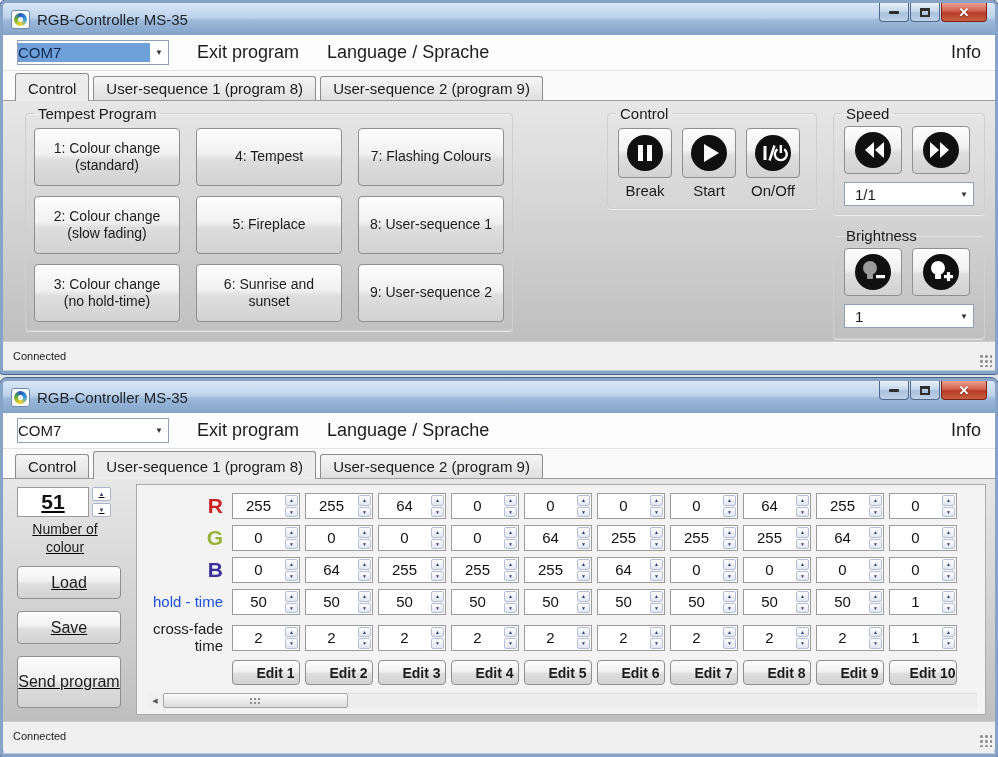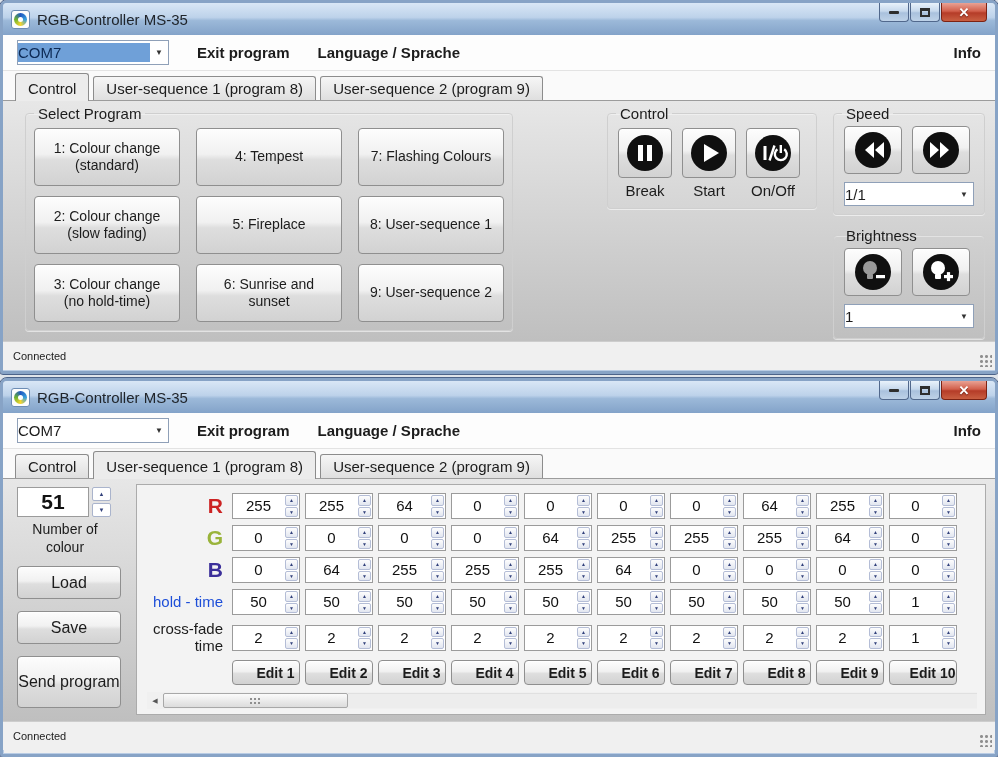--- a/index.html
+++ b/index.html
@@ -29,21 +29,21 @@
   .glyph-max { width:10px; height:9px; border:2px solid #2e2e2e; border-top-width:3px; background:transparent; }
   .glyph-close { color:#fff; font-size:13px; font-weight:bold; line-height:1; text-shadow:0 1px 1px #6e1d10; }
 
   
   .menubar { height:36px; background:#fdfdfd; display:flex; align-items:center; padding:0 14px; gap:28px;
          border-bottom:1px solid #e3e3e3; }
   .combo { width:152px; height:25px; background:#fff; border:1px solid #8fa0b8; display:flex; align-items:center; }
   .combo .val { flex:1; font-size:15px; padding:1px 0; color:#1c1c1c; }
   .combo .val.selected { background:#6fa0d8; color:#0d2a55; }
   .combo .arr , .dd .arr { width:18px; text-align:center; font-size:8px; color:#333; }
-  .menu-item { font-size:15px; font-weight:700; color:#1c1c1c; }
+  .menu-item { font-size:18px; font-weight:400; color:#1c1c1c; }
   .menu-spacer { flex:1; }
 
   
   .tabs { height:29px; background:#fafafa; display:flex; align-items:flex-end; padding-left:12px; position:relative; }
   .tab { font-size:15px; color:#1c1c1c; padding:3px 12px 4px; border:1px solid #8c8c8c; border-bottom:none;
          border-radius:3px 3px 0 0; background:linear-gradient(#f6f6f6,#dfdfdf); margin-right:4px; height:24px; }
   .tab.active { background:#ececec; height:28px; padding-top:6px; position:relative; z-index:3; margin-bottom:-1px; }
 
   
   .content { position:relative; border-top:1px solid #9c9c9c; background:linear-gradient(#e7e7e7,#bfbfbf); }
@@ -62,31 +62,31 @@
          grid-auto-flow:column; gap:10px 16px; padding:6px 8px 10px; }
   .prog-btn { font-size:14px; line-height:1.25; text-align:center; white-space:normal; padding:2px 8px; }
 
   .iconbtn-row { display:flex; gap:10px; padding:6px 10px 2px; }
   .iconbtn { width:54px; height:50px; display:flex; align-items:center; justify-content:center; }
   .iconbtn svg { display:block; }
   .iconlbl-row { display:flex; gap:10px; padding:2px 10px; }
   .iconlbl { width:54px; text-align:center; font-size:15px; color:#1c1c1c; }
 
   .dd { height:24px; background:#fff; border:1px solid #8fa0b8; display:flex; align-items:center; margin:8px 10px 4px; }
-  .dd .val { flex:1; font-size:15px; padding-left:0; color:#1c1c1c; }
+  .dd .val { flex:1; font-size:15px; padding-left:10px; color:#1c1c1c; }
 
   
   .statusbar { height:29px; background:#f0f0f0; border-top:1px solid #cdcdcd; display:flex; align-items:center;
          padding:0 10px; font-size:11px; color:#1c1c1c; position:relative; }
   .resize-grip { position:absolute; right:3px; bottom:3px; width:13px; height:13px;
          background-image:radial-gradient(circle,#909090 1.3px,transparent 1.6px); background-size:5px 5px; }
 
   
   .seq-layout { display:flex; height:100%; }
-  .sidebar { width:130px; padding:8px 0 0 14px; flex:none; }
+  .sidebar { width:130px; padding:8px 0 0 14px; flex:none;text-decoration:underline; }
   .numspin { display:flex; gap:3px; align-items:stretch; height:30px; width:96px; }
   .numbox { width:72px; background:#fff; border:1px solid #9b9b9b; font-size:21px; font-weight:bold;
          color:#111; text-align:center; line-height:28px; }
   .numbtns { width:19px; display:flex; flex-direction:column; gap:2px; }
   .numbtns .b { flex:1; display:flex; align-items:center; justify-content:center; font-size:6px; color:#33427c;
          background:#fff; border:1px solid #aab4cc; border-radius:2px; }
   .num-label { width:100px; text-align:center; font-size:14px; color:#1c1c1c; line-height:1.25; margin:4px 0 10px -2px; }
   .side-btn { display:block; width:104px; font-size:16px; margin:0 0 12px 0; }
   .side-btn.h1 { height:33px; }
   .side-btn.h2 { height:52px; line-height:1.25; }
@@ -146,21 +146,21 @@
       <span class="menu-item">Info</span>
     </div>
     <div class="tabs">
       <span class="tab active">Control</span>
       <span class="tab">User-sequence 1 (program 8)</span>
       <span class="tab">User-sequence 2 (program 9)</span>
     </div>
     <div class="content">
 
       <fieldset class="groupbox" style="left:22px; top:4px; width:486px; height:226px;">
-        <legend>Select Program</legend>
+        <legend>Tempest Program</legend>
         <div class="program-grid">
             <button class="btn3d prog-btn">1: Colour change (standard)</button>
             <button class="btn3d prog-btn">2: Colour change (slow fading)</button>
             <button class="btn3d prog-btn">3: Colour change (no hold-time)</button>
             <button class="btn3d prog-btn">4: Tempest</button>
             <button class="btn3d prog-btn">5: Fireplace</button>
             <button class="btn3d prog-btn">6: Sunrise and sunset</button>
             <button class="btn3d prog-btn">7: Flashing Colours</button>
             <button class="btn3d prog-btn">8: User-sequence 1</button>
             <button class="btn3d prog-btn">9: User-sequence 2</button>

